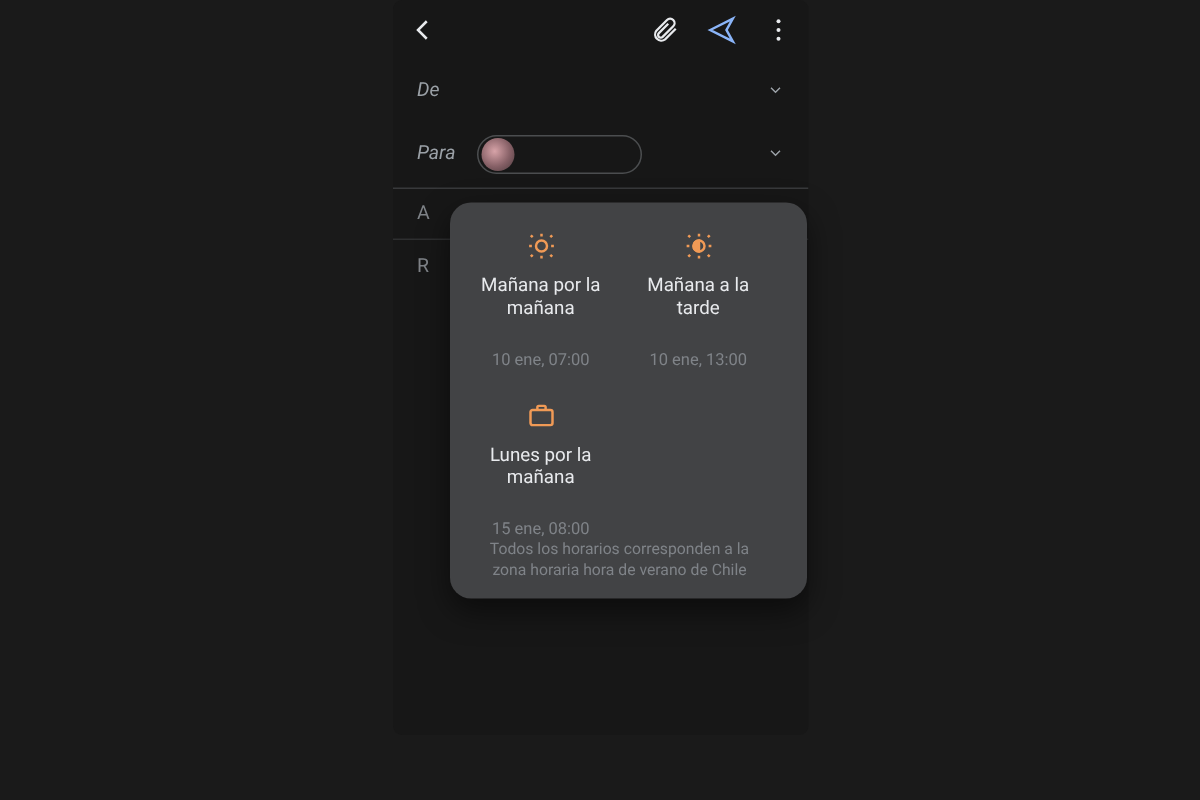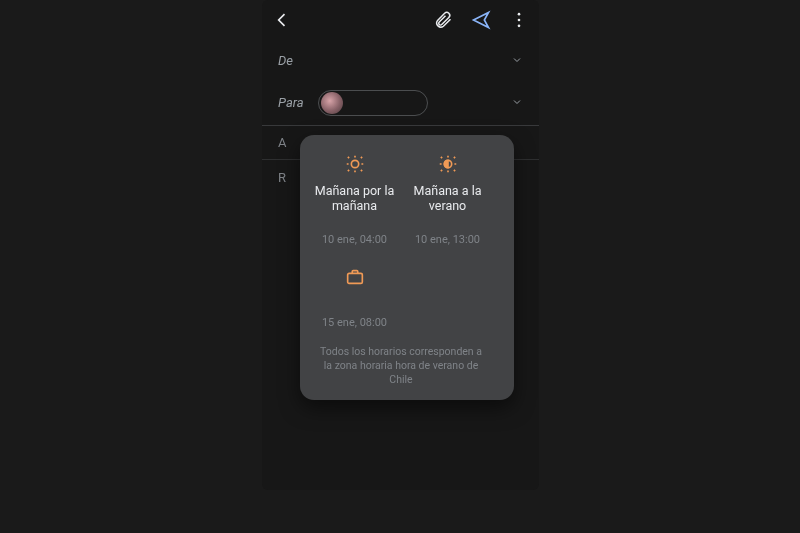--- a/index.html
+++ b/index.html
@@ -70,40 +70,40 @@
   }
   .field-row{
     display:flex;align-items:center;padding:8px 16px;height:34px;
     border-bottom:1px solid rgba(154,160,166,0.18);
     color:var(--txt-softer);font-size:13px;
   }
   .card{
     position:absolute;
     left:300px;
     top:135px;
-    width:214px;
+    width:238px;
     background:var(--bg-card);
     border-radius:14px;
     padding:18px 20px 12px 8px;
     box-shadow:0 8px 20px rgba(0,0,0,0.5);
   }
   .grid{
     display:grid;
     grid-template-columns:1fr 1fr;
     row-gap:20px;
   }
   .opt{
     display:flex;flex-direction:column;align-items:center;
     padding:0 4px;cursor:pointer;
     text-align:center;
   }
   .opt-icon{width:22px;height:22px;color:var(--accent);margin-bottom:8px;}
   .opt-title{color:var(--txt-white);font-size:12.5px;line-height:1.2;}
   .opt-sub{color:var(--txt-softer);font-size:11px;margin-top:20px;}
-  .timezone{color:var(--txt-softer);font-size:10.5px;text-align:center;margin-top:16px;padding:0 10px;line-height:1.35;}
+  .timezone{color:var(--txt-softer);font-size:10.5px;text-align:center;padding:0 10px;line-height:1.35;}
 </style>
 </head>
 <body>
 
 <div class="phone">
   <div class="topbar">
     <span class="ico">
       <svg viewBox="0 0 24 24" fill="none" stroke="currentColor" stroke-width="2">
           <path d="M15 5l-7 7 7 7"></path>
         </svg>
@@ -160,37 +160,38 @@
 <div class="card">
   <div class="grid">
     <div class="opt">
       <span class="opt-icon">
         <svg viewBox="0 0 24 24" fill="none" stroke="currentColor" stroke-width="1.8">
             <circle cx="12" cy="12" r="4"></circle>
             <path d="M12 3v2M12 19v2M4.2 4.2l1.4 1.4M18.4 18.4l1.4 1.4M3 12h2M19 12h2M4.2 19.8l1.4-1.4M18.4 5.6l1.4-1.4"></path>
           </svg>
       </span>
       <span class="opt-title">Mañana por la mañana</span>
-      <span class="opt-sub">10 ene, 04:00</span>
+      <span class="opt-sub">10 ene, 07:00</span>
     </div>
     <div class="opt">
       <span class="opt-icon">
         <svg viewBox="0 0 24 24" fill="none" stroke="currentColor" stroke-width="1.8">
             <path d="M12 8a4 4 0 0 0 0 8z" fill="currentColor"></path>
             <circle cx="12" cy="12" r="4"></circle>
             <path d="M12 3v2M12 19v2M4.2 4.2l1.4 1.4M18.4 18.4l1.4 1.4M3 12h2M19 12h2M4.2 19.8l1.4-1.4M18.4 5.6l1.4-1.4"></path>
           </svg>
       </span>
-      <span class="opt-title">Mañana a la verano</span>
+      <span class="opt-title">Mañana a la tarde</span>
       <span class="opt-sub">10 ene, 13:00</span>
     </div>
     <div class="opt">
       <span class="opt-icon">
         <svg viewBox="0 0 24 24" fill="none" stroke="currentColor" stroke-width="1.8">
             <rect x="4" y="8" width="16" height="11" rx="1.5"></rect>
             <path d="M9 8V6a1 1 0 0 1 1-1h4a1 1 0 0 1 1 1v2"></path>
           </svg>
       </span>
+      <span class="opt-title">Lunes por la mañana</span>
       <span class="opt-sub">15 ene, 08:00</span>
     </div>
   </div>
   <div class="timezone">Todos los horarios corresponden a la zona horaria hora de verano de Chile</div>
 </div>
 
 </body></html>

